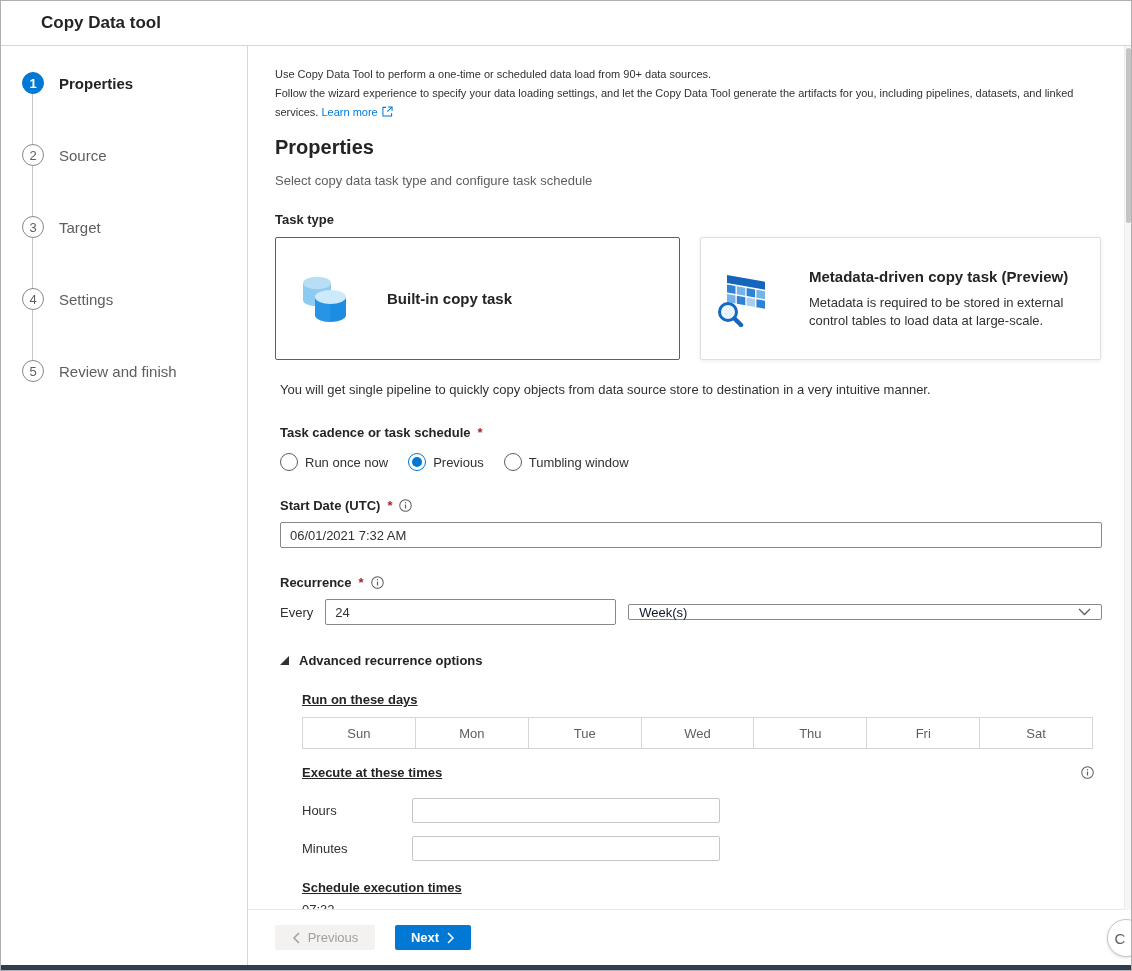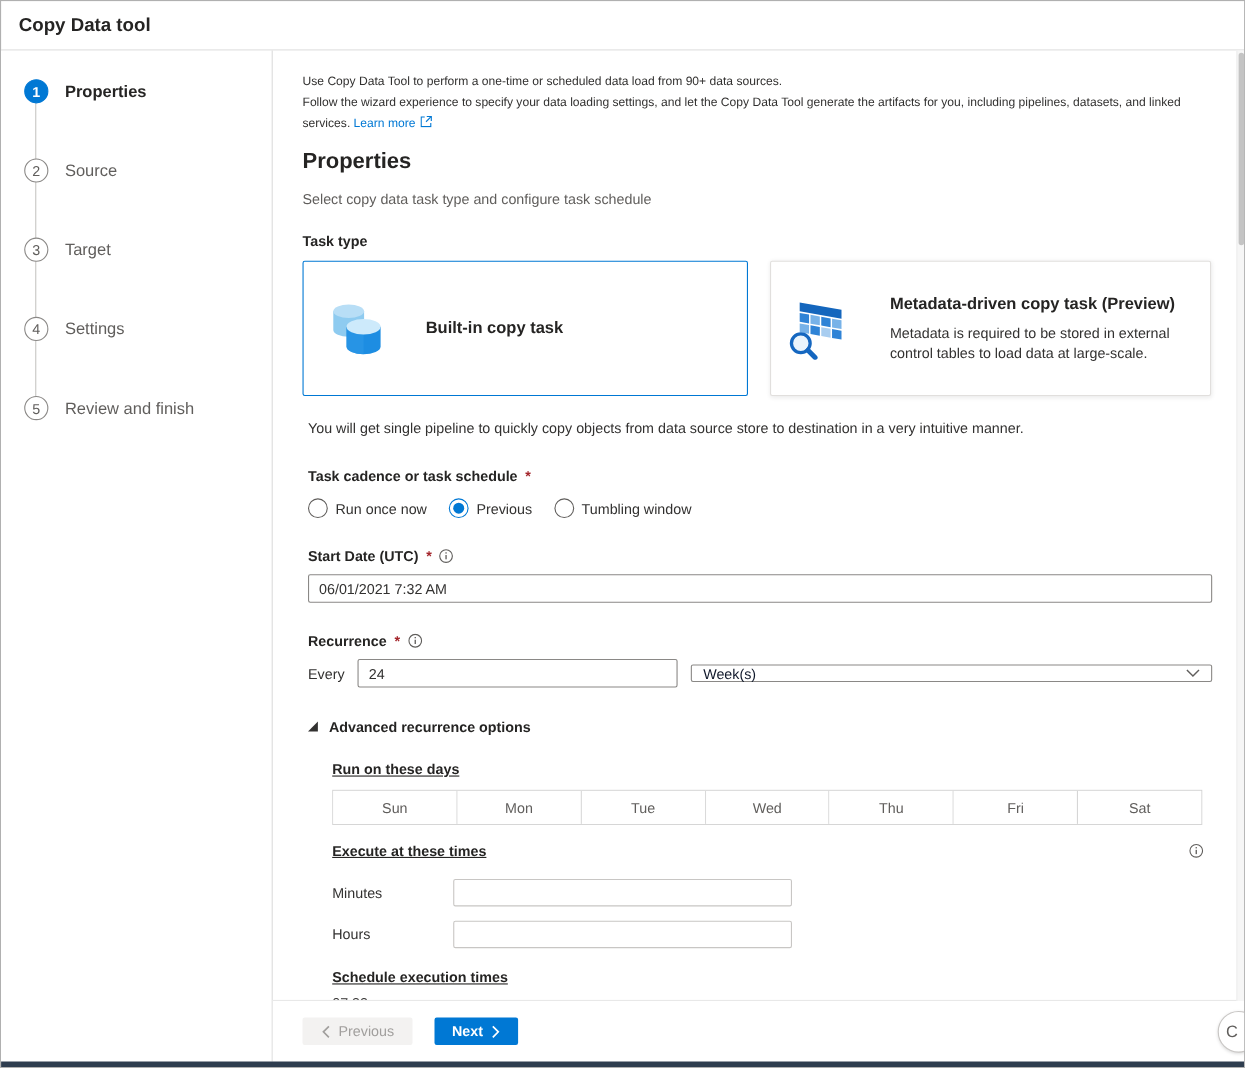--- a/index.html
+++ b/index.html
@@ -1,21 +1,21 @@
 <!DOCTYPE html>
 <html><head>
 <meta charset="utf-8">
 <style>
   * { margin:0; padding:0; }
   body { background:#e8e8e8; font-family:"Liberation Sans", sans-serif; }
   .window{
     width:1132px;height:971px;box-sizing:border-box;border:1px solid #b0b0b0;
     background:#fff;color:#323130;position:relative;overflow:hidden;
   }
-  .titlebar{height:44px;border-bottom:1px solid #d6d6d6;display:flex;align-items:center;padding-left:16px;box-sizing:content-box;}
+  .titlebar{height:44px;border-bottom:1px solid #d6d6d6;display:flex;align-items:center;padding-left:40px;box-sizing:content-box;}
   .titlebar .app-title{font-size:17px;font-weight:700;color:#252423;}
   .layout{display:flex;height:calc(100% - 50px);}
   
   .sidebar{width:247px;flex-shrink:0;border-right:1px solid #d6d6d6;position:relative;padding-top:26px;box-sizing:border-box;background:#fff;}
   .step-line{position:absolute;left:31px;top:37px;width:1px;height:290px;background:#c8c6c4;}
   .step{display:flex;align-items:center;height:22px;margin-bottom:50px;padding-left:21px;position:relative;cursor:pointer;}
   .step-circle{width:22px;height:22px;border-radius:50%;box-sizing:border-box;display:flex;align-items:center;justify-content:center;
     font-size:13px;background:#fff;border:1px solid #8a8886;color:#605e5c;position:relative;z-index:1;}
   .step.active .step-circle{background:#0078d4;border-color:#0078d4;color:#fff;font-weight:700;}
   .step-label{margin-left:15px;font-size:15px;color:#605e5c;}
@@ -254,25 +254,25 @@
           <div class="exec-row">
             <span class="section-link">Execute at these times</span>
             <svg class="info-svg" width="13" height="13" viewBox="0 0 14 14">
                 <circle cx="7" cy="7" r="6.2" fill="none" stroke="#605e5c" stroke-width="1.1"></circle>
                 <rect x="6.35" y="6" width="1.3" height="4.2" fill="#605e5c"></rect>
                 <rect x="6.35" y="3.3" width="1.3" height="1.3" fill="#605e5c"></rect>
               </svg>
           </div>
 
           <div class="time-row">
+            <span class="time-label">Hours</span>
+            <input class="time-input" type="text" style="">
+          </div>
+          <div class="time-row">
             <span class="time-label">Minutes</span>
-            <input class="time-input" type="text" style="">
-          </div>
-          <div class="time-row">
-            <span class="time-label">Hours</span>
             <input class="time-input" type="text" style="">
           </div>
 
           <div class="section-link sched-label" style="display:inline-block;">Schedule execution times</div>
           <div class="sched-value">07:32</div>
 
           
 
         </div>
       </div>

